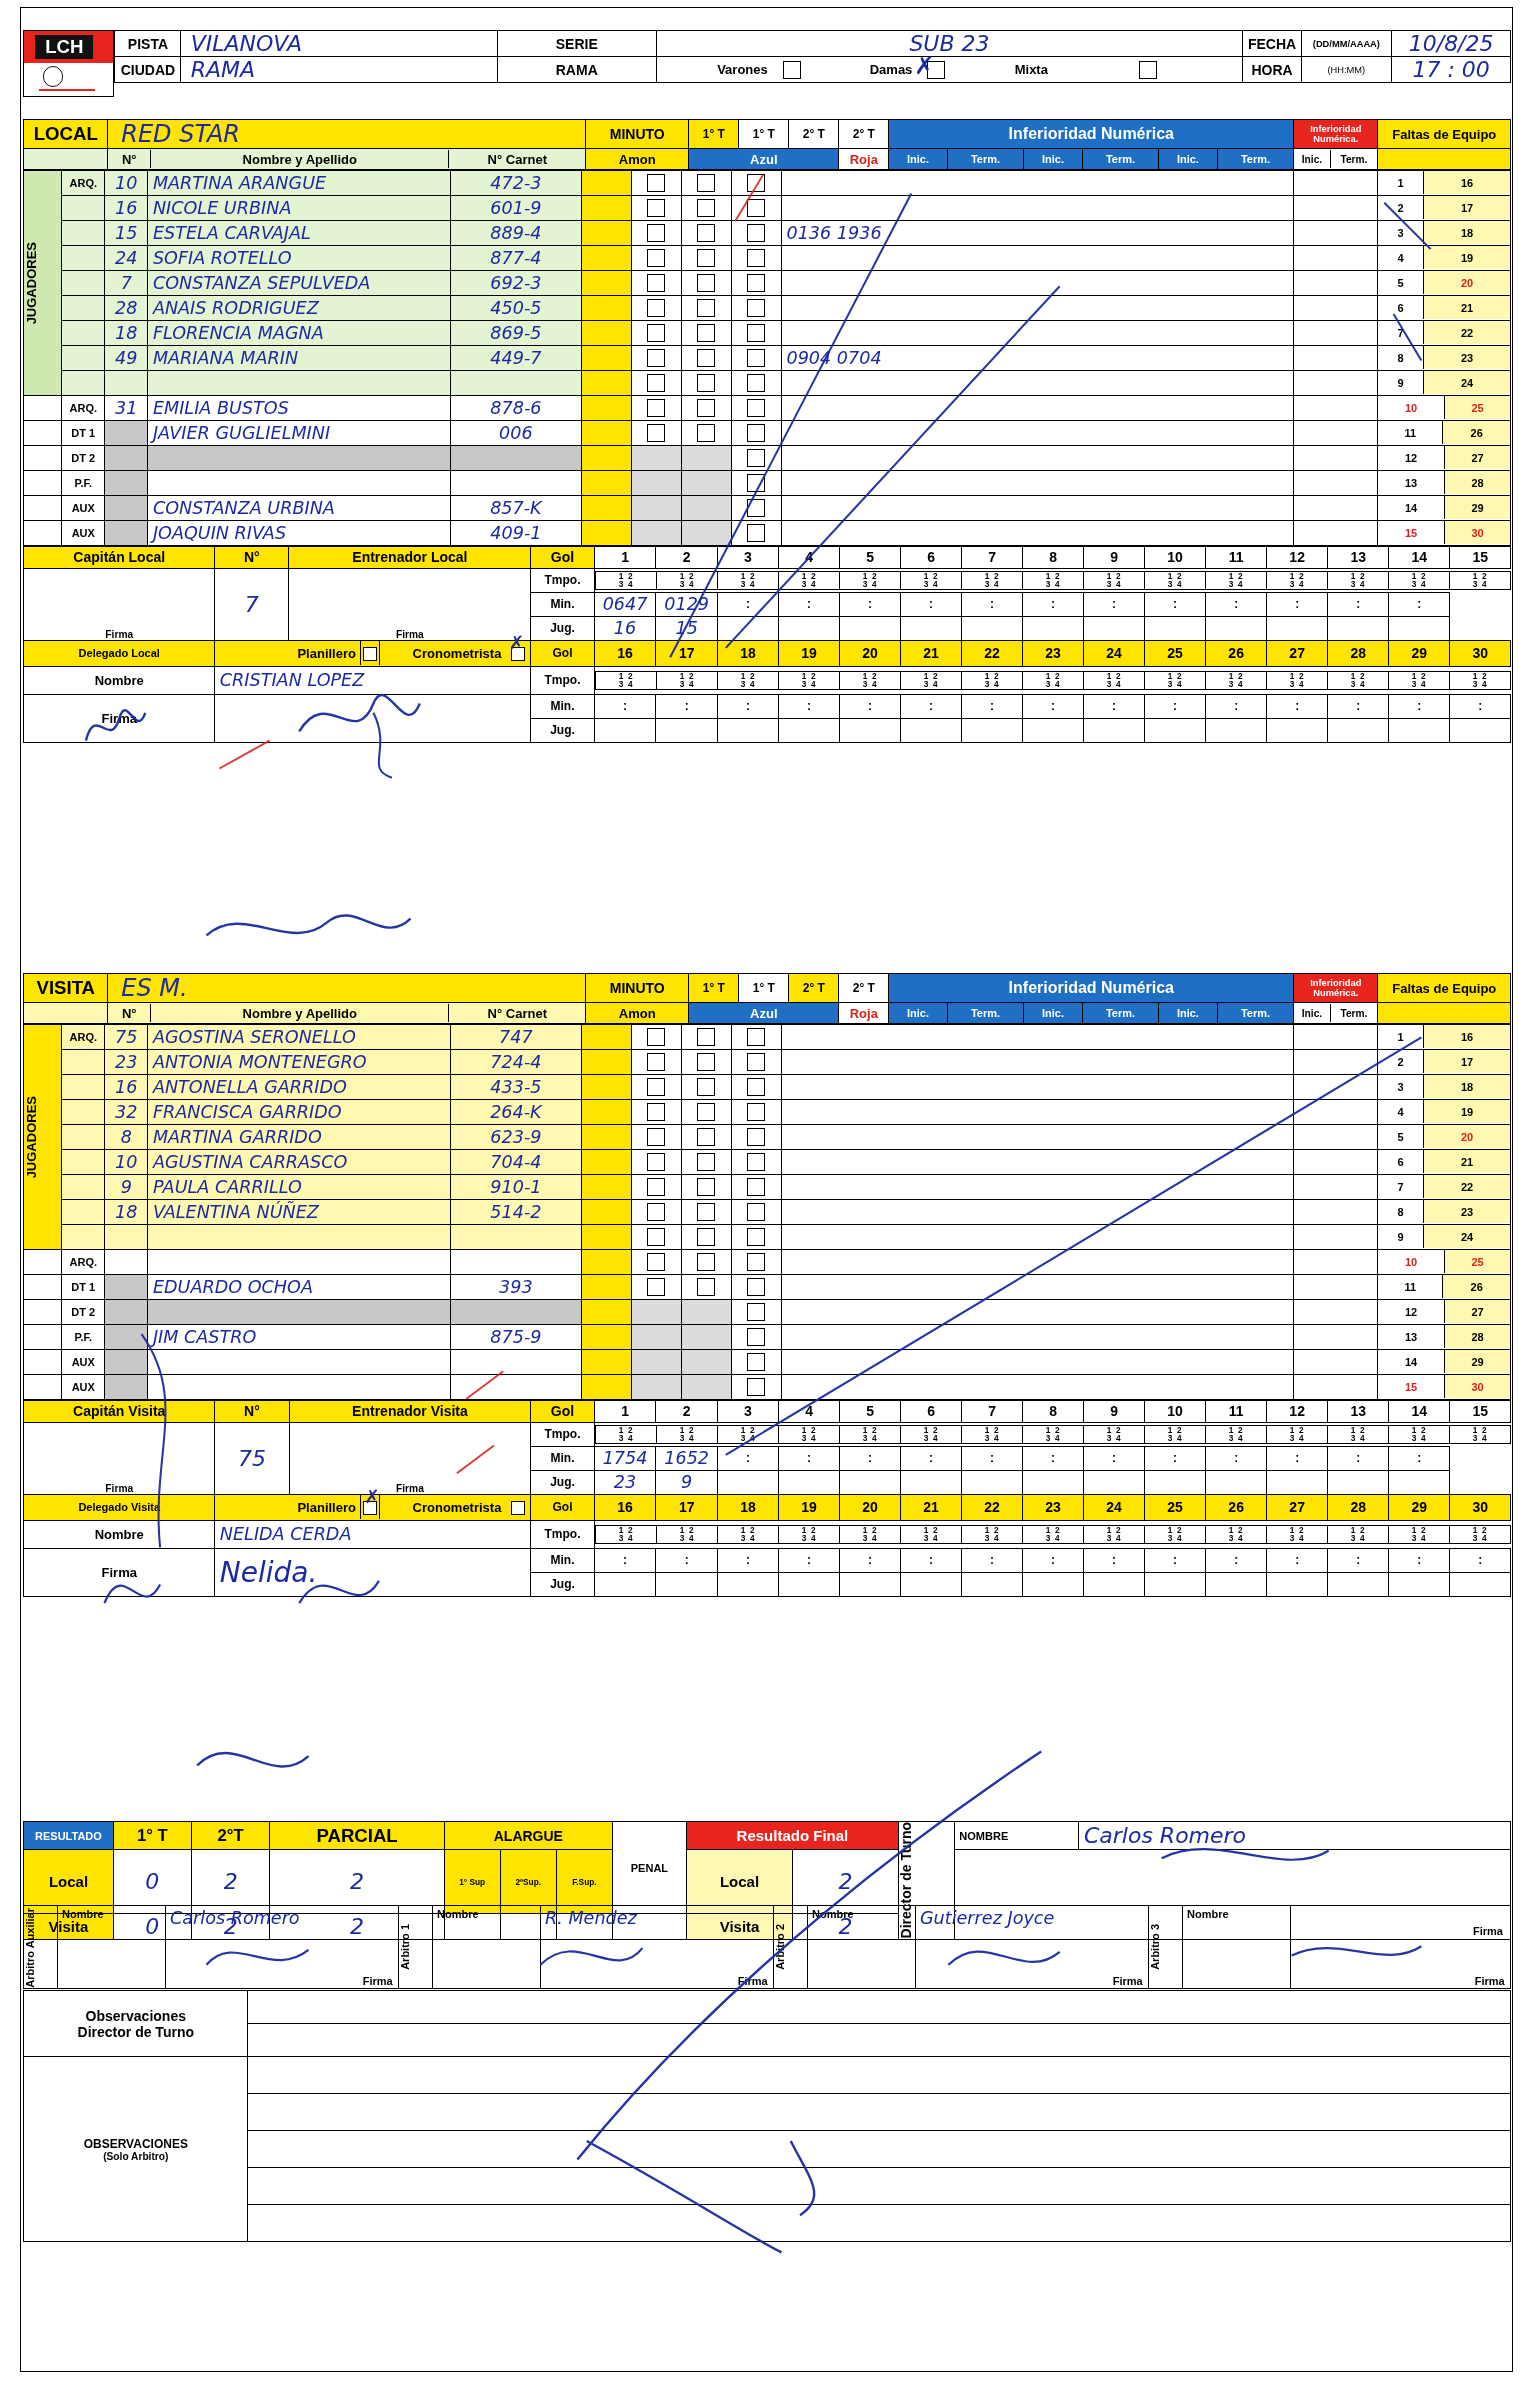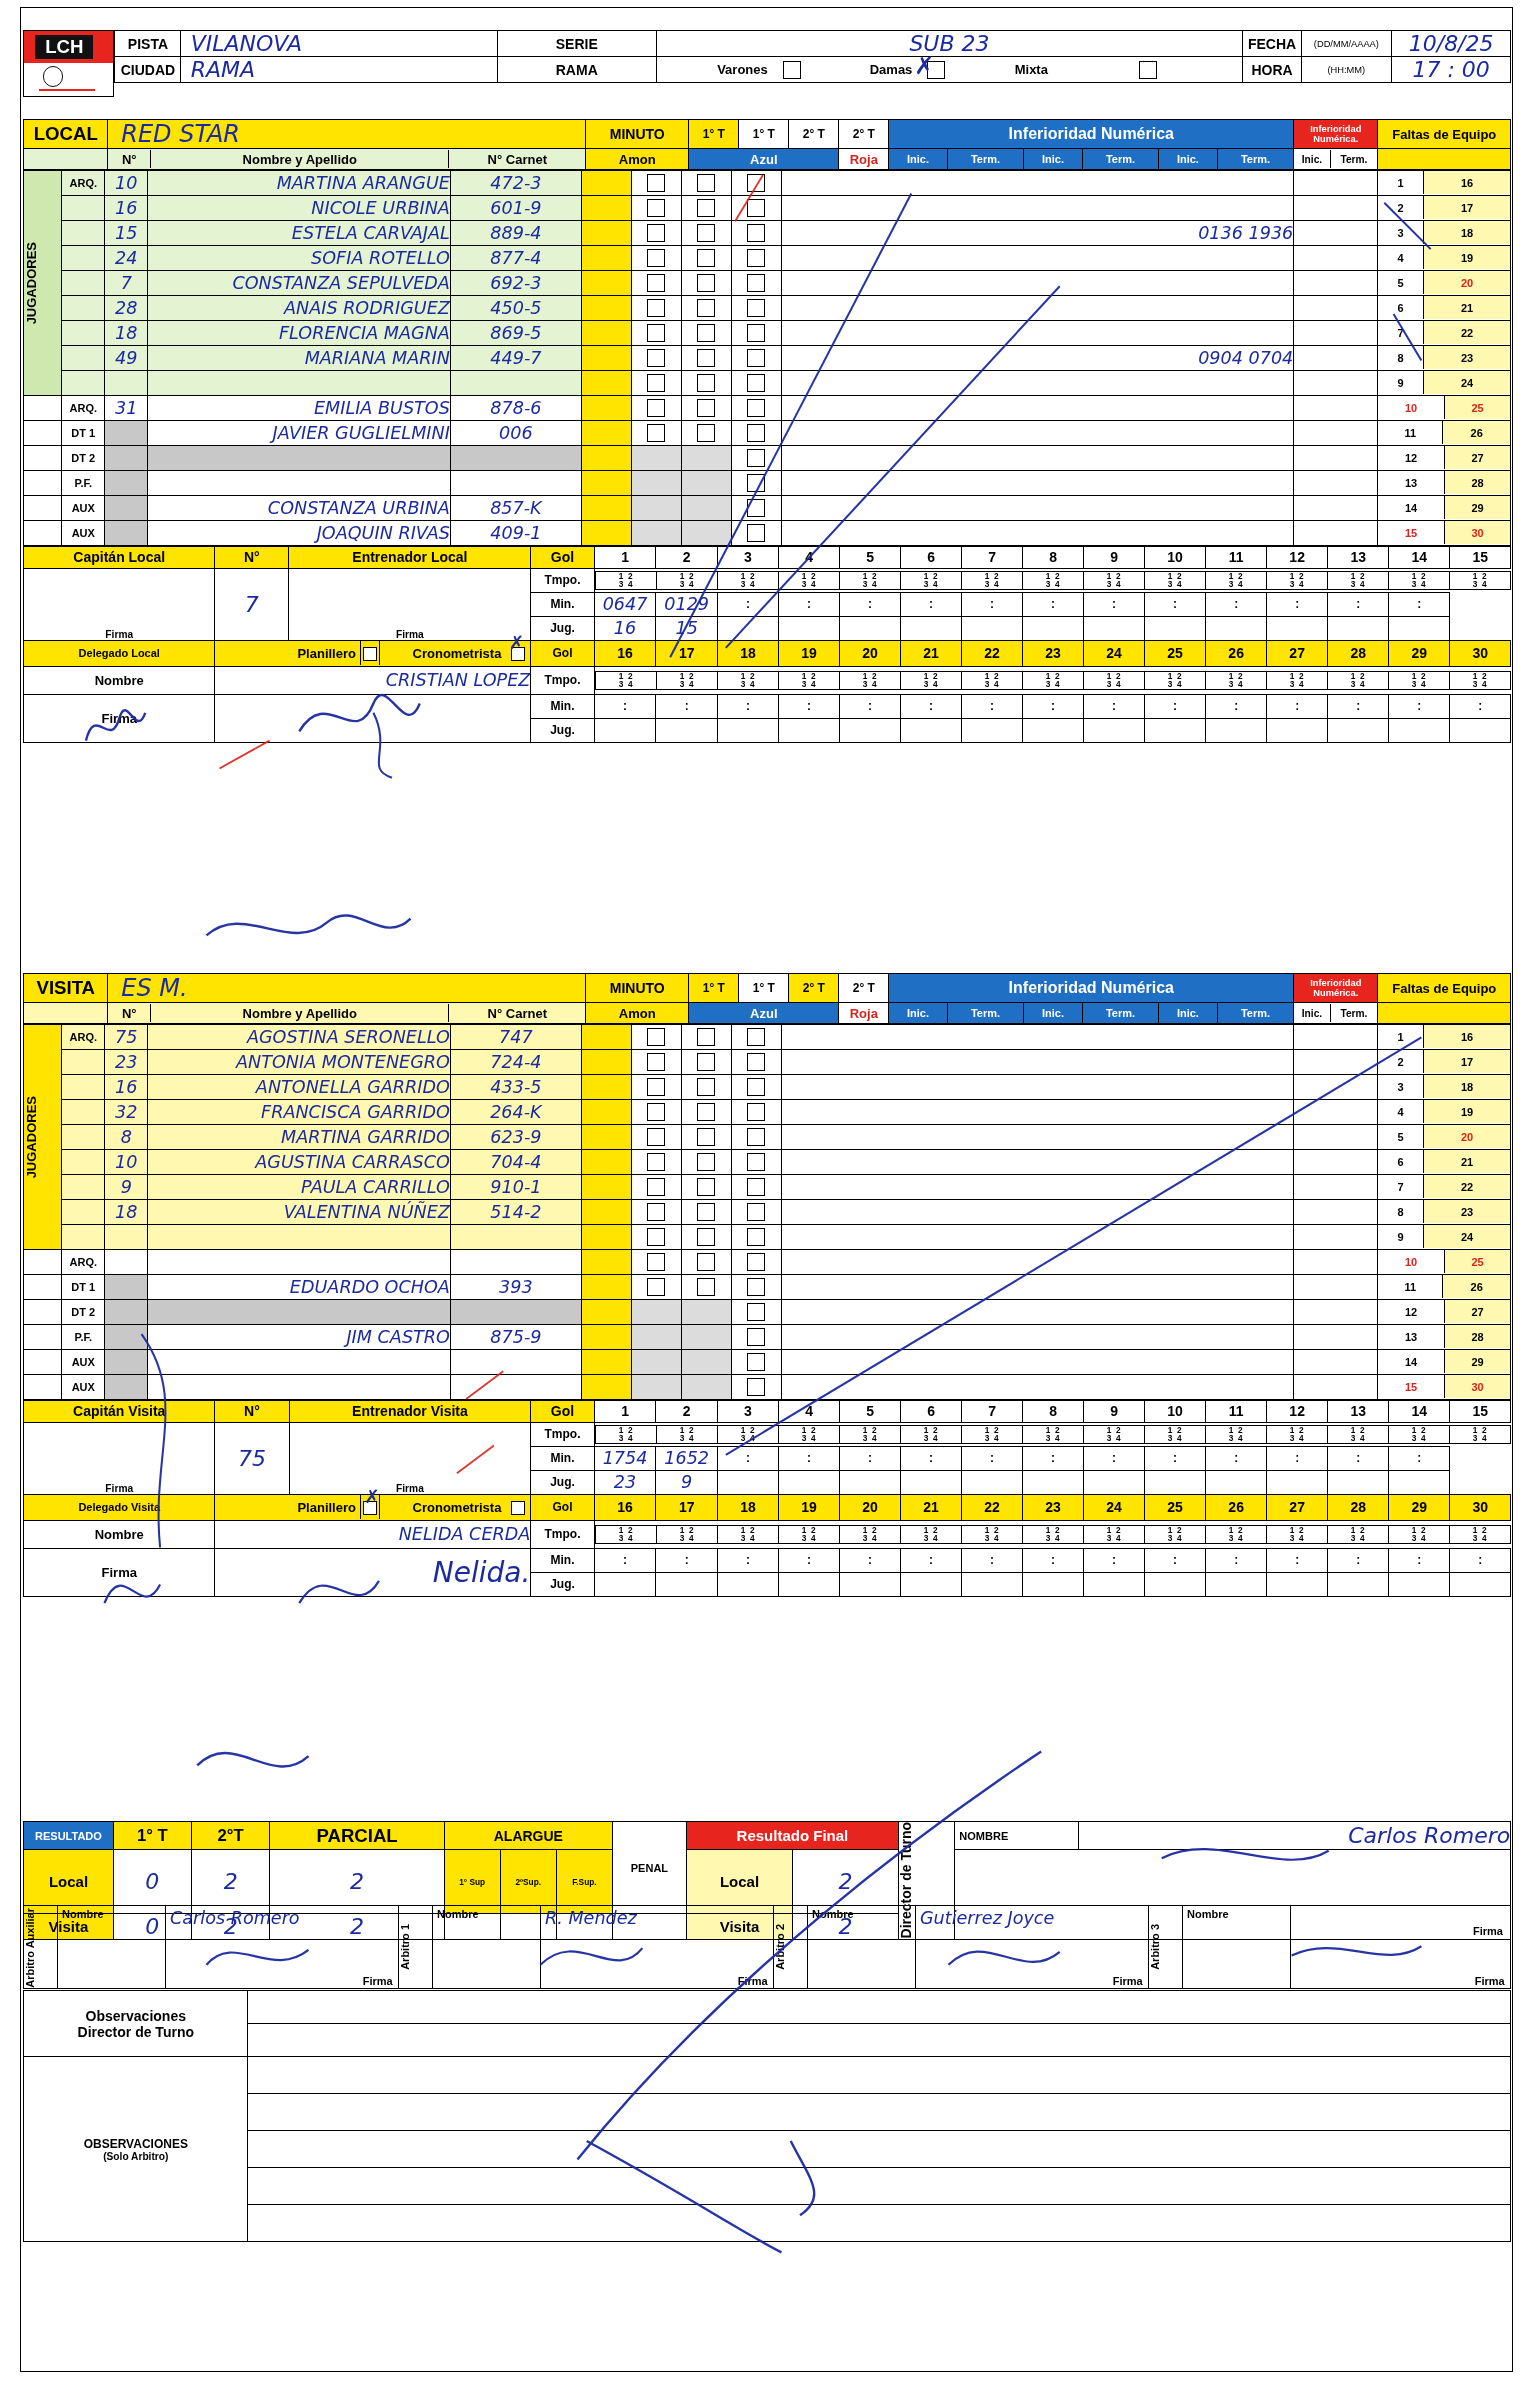--- a/index.html
+++ b/index.html
@@ -23,21 +23,21 @@
   .cb{display:inline-block;width:16px;height:16px;border:1.4px solid #000;background:#fff;vertical-align:middle;}
   .cb.sm{width:12px;height:12px;}
   .hdr td{font-size:13px;}
   .vert{writing-mode:vertical-rl;transform:rotate(180deg);font-size:13px;font-weight:bold;}
   .tiny{font-size:9.3px;font-weight:bold;}
   .tiny2{font-size:8.3px;font-weight:bold;}
   .lbl{font-size:12px;font-weight:bold;text-align:left;padding-left:3.7px;}
   .lbl2{font-size:14px;font-weight:bold;}
   .foot{font-size:10.2px;font-weight:normal;}
   .scrib{position:absolute;pointer-events:none;}
-  .tl{text-align:right;padding-left:4.6px;}
+  .tl{text-align:left;padding-left:4.6px;}
   .num12{font-size:8.3px;line-height:8.3px;font-weight:bold;}
 </style>
 </head>
 <body>
 
 <div id="sheet">
  <div class="page">
 
 
   <div style="position:absolute;left:1.9px;top:22px;width:91px;height:67px;border:0.9px solid #000;box-sizing:border-box;overflow:hidden;">
@@ -61,21 +61,21 @@
           <td class="hw" style="border:none;">SUB 23</td>
         </tr>
                 </tbody>
               </table>
       </td>
       <td class="lbl2">FECHA</td>
       <td style="padding:0;">
         <table style="width:100%;">
                 <tbody>
                   <tr style="height:20.4px;">
-          <td class="tiny" style="width:89px;border:none;border-right:0.9px solid #000;font-weight:normal;">(DD/MM/AAAA)</td>
+          <td class="tiny" style="width:89px;border:none;border-right:0.9px solid #000;font-weight:bold;">(DD/MM/AAAA)</td>
           <td class="hw" style="border:none;">10/8/25</td>
         </tr>
                 </tbody>
               </table>
       </td>
     </tr>
     <tr style="height:22px;">
       <td class="lbl2">CIUDAD</td>
       <td style="padding:0;">
         <table style="width:100%;">

